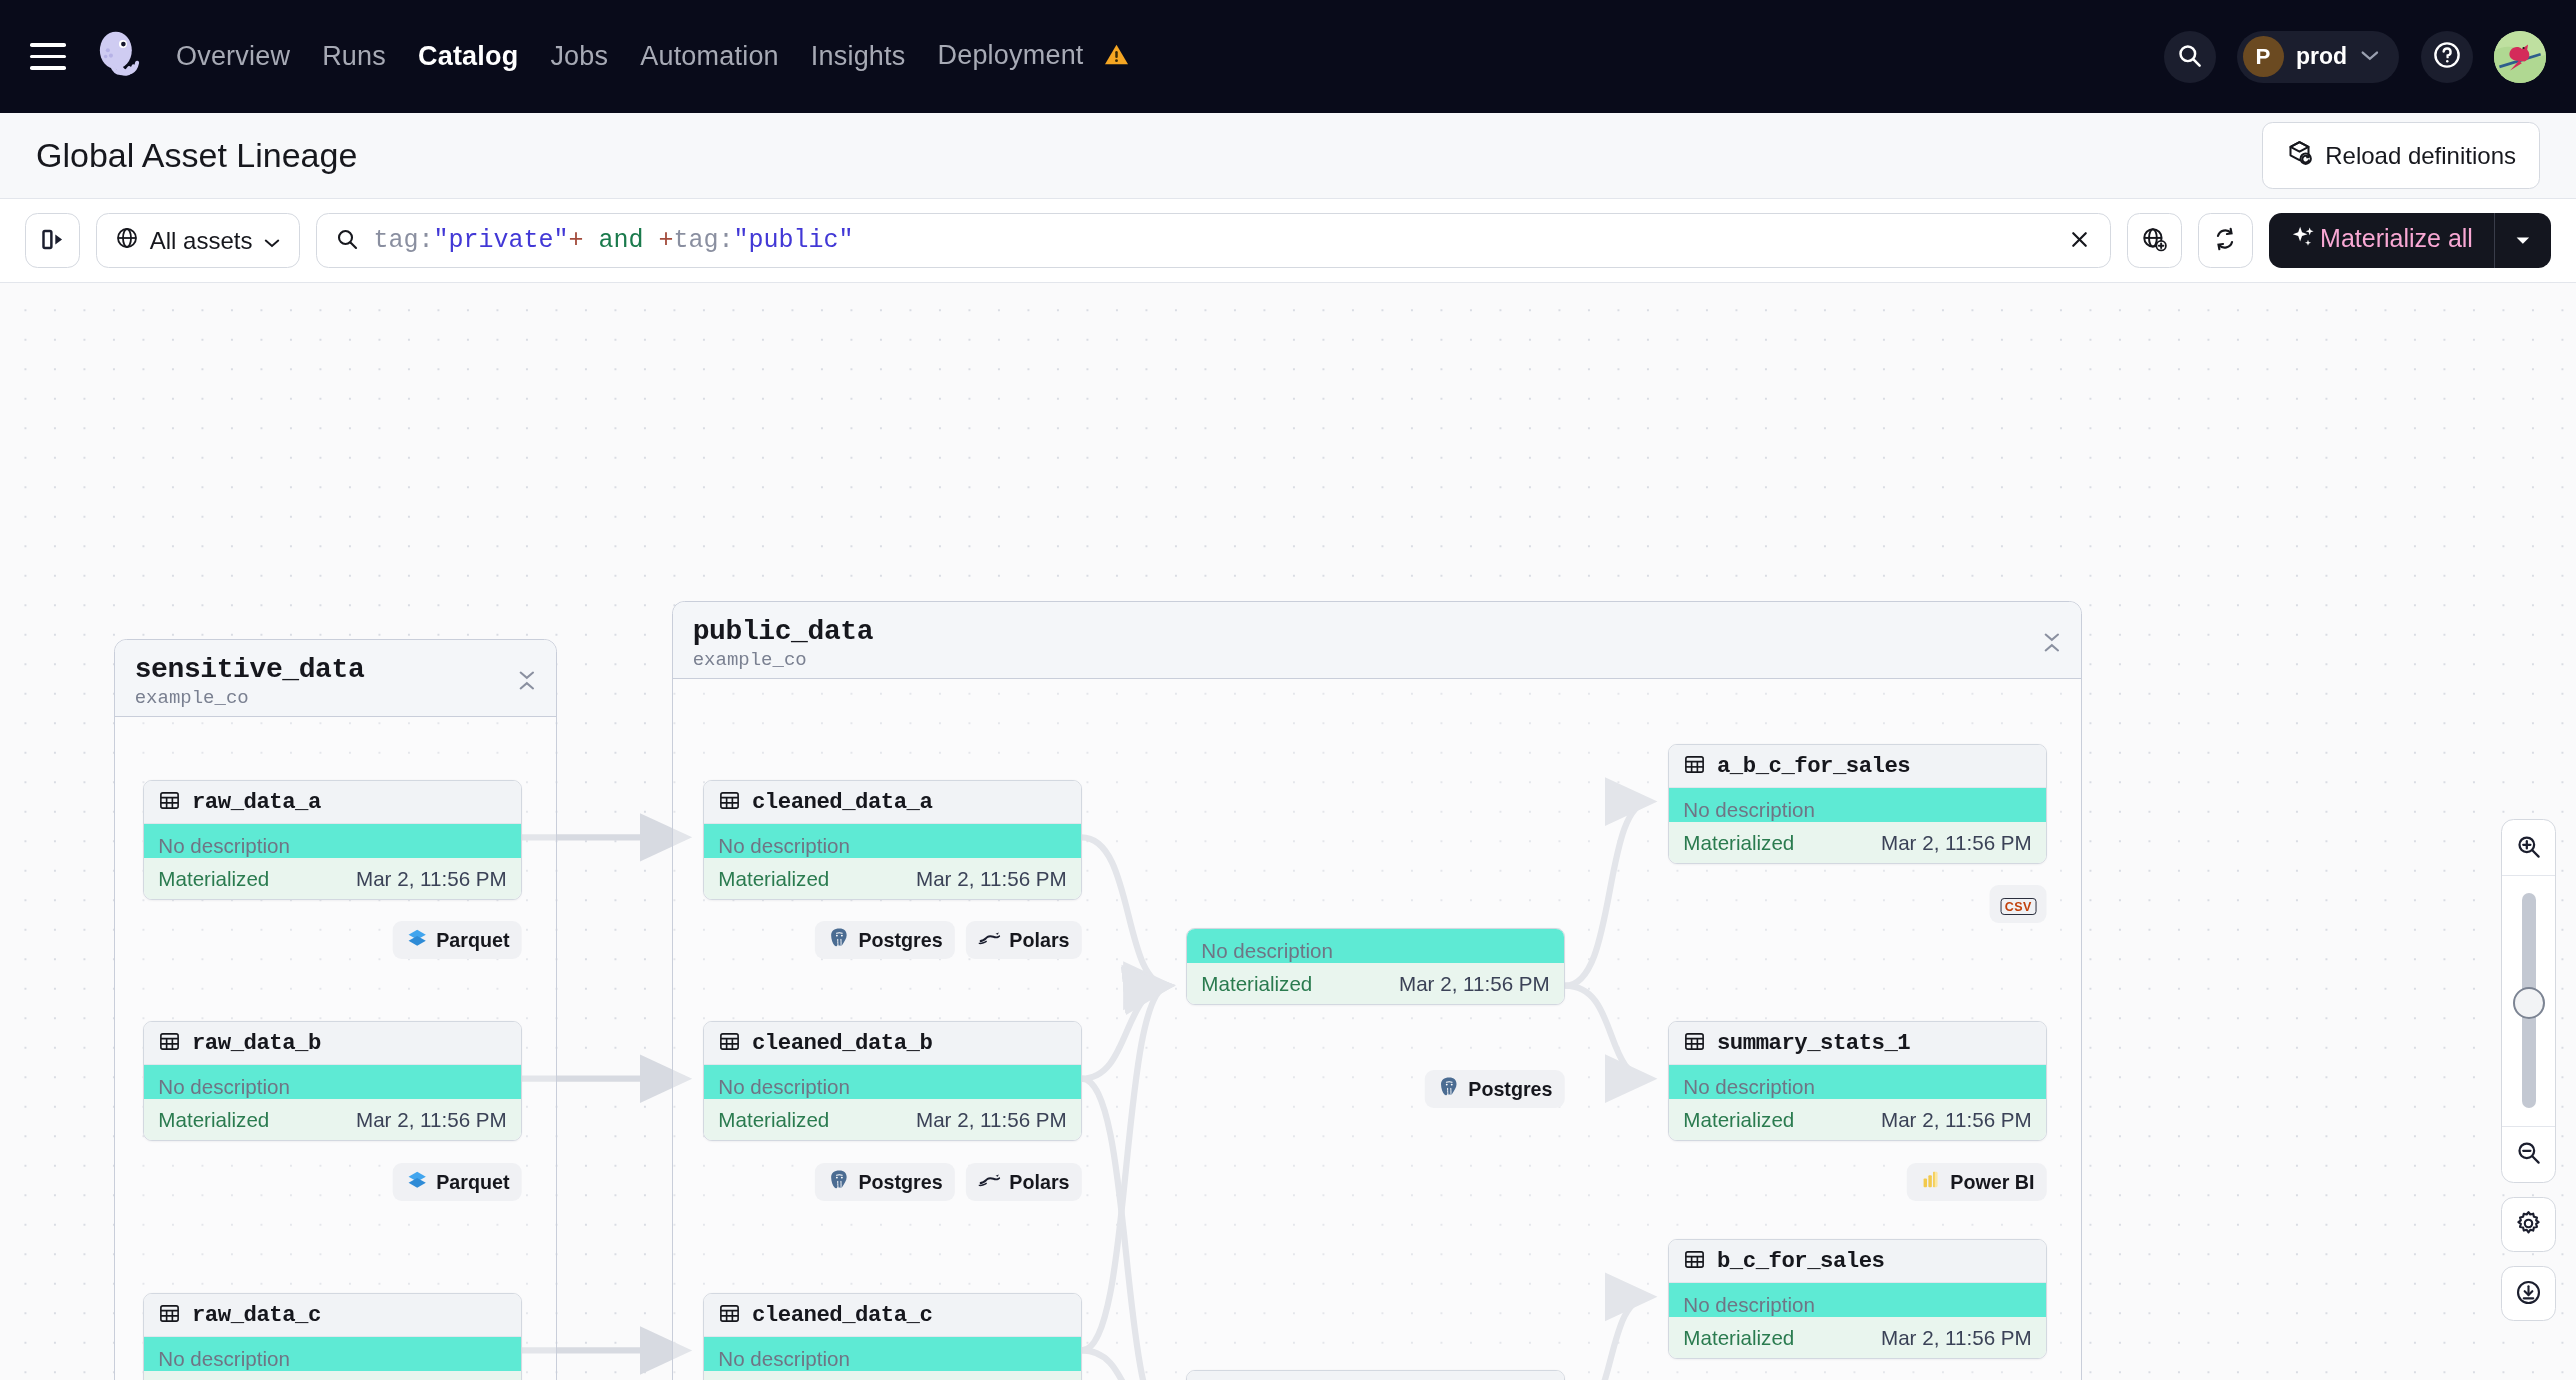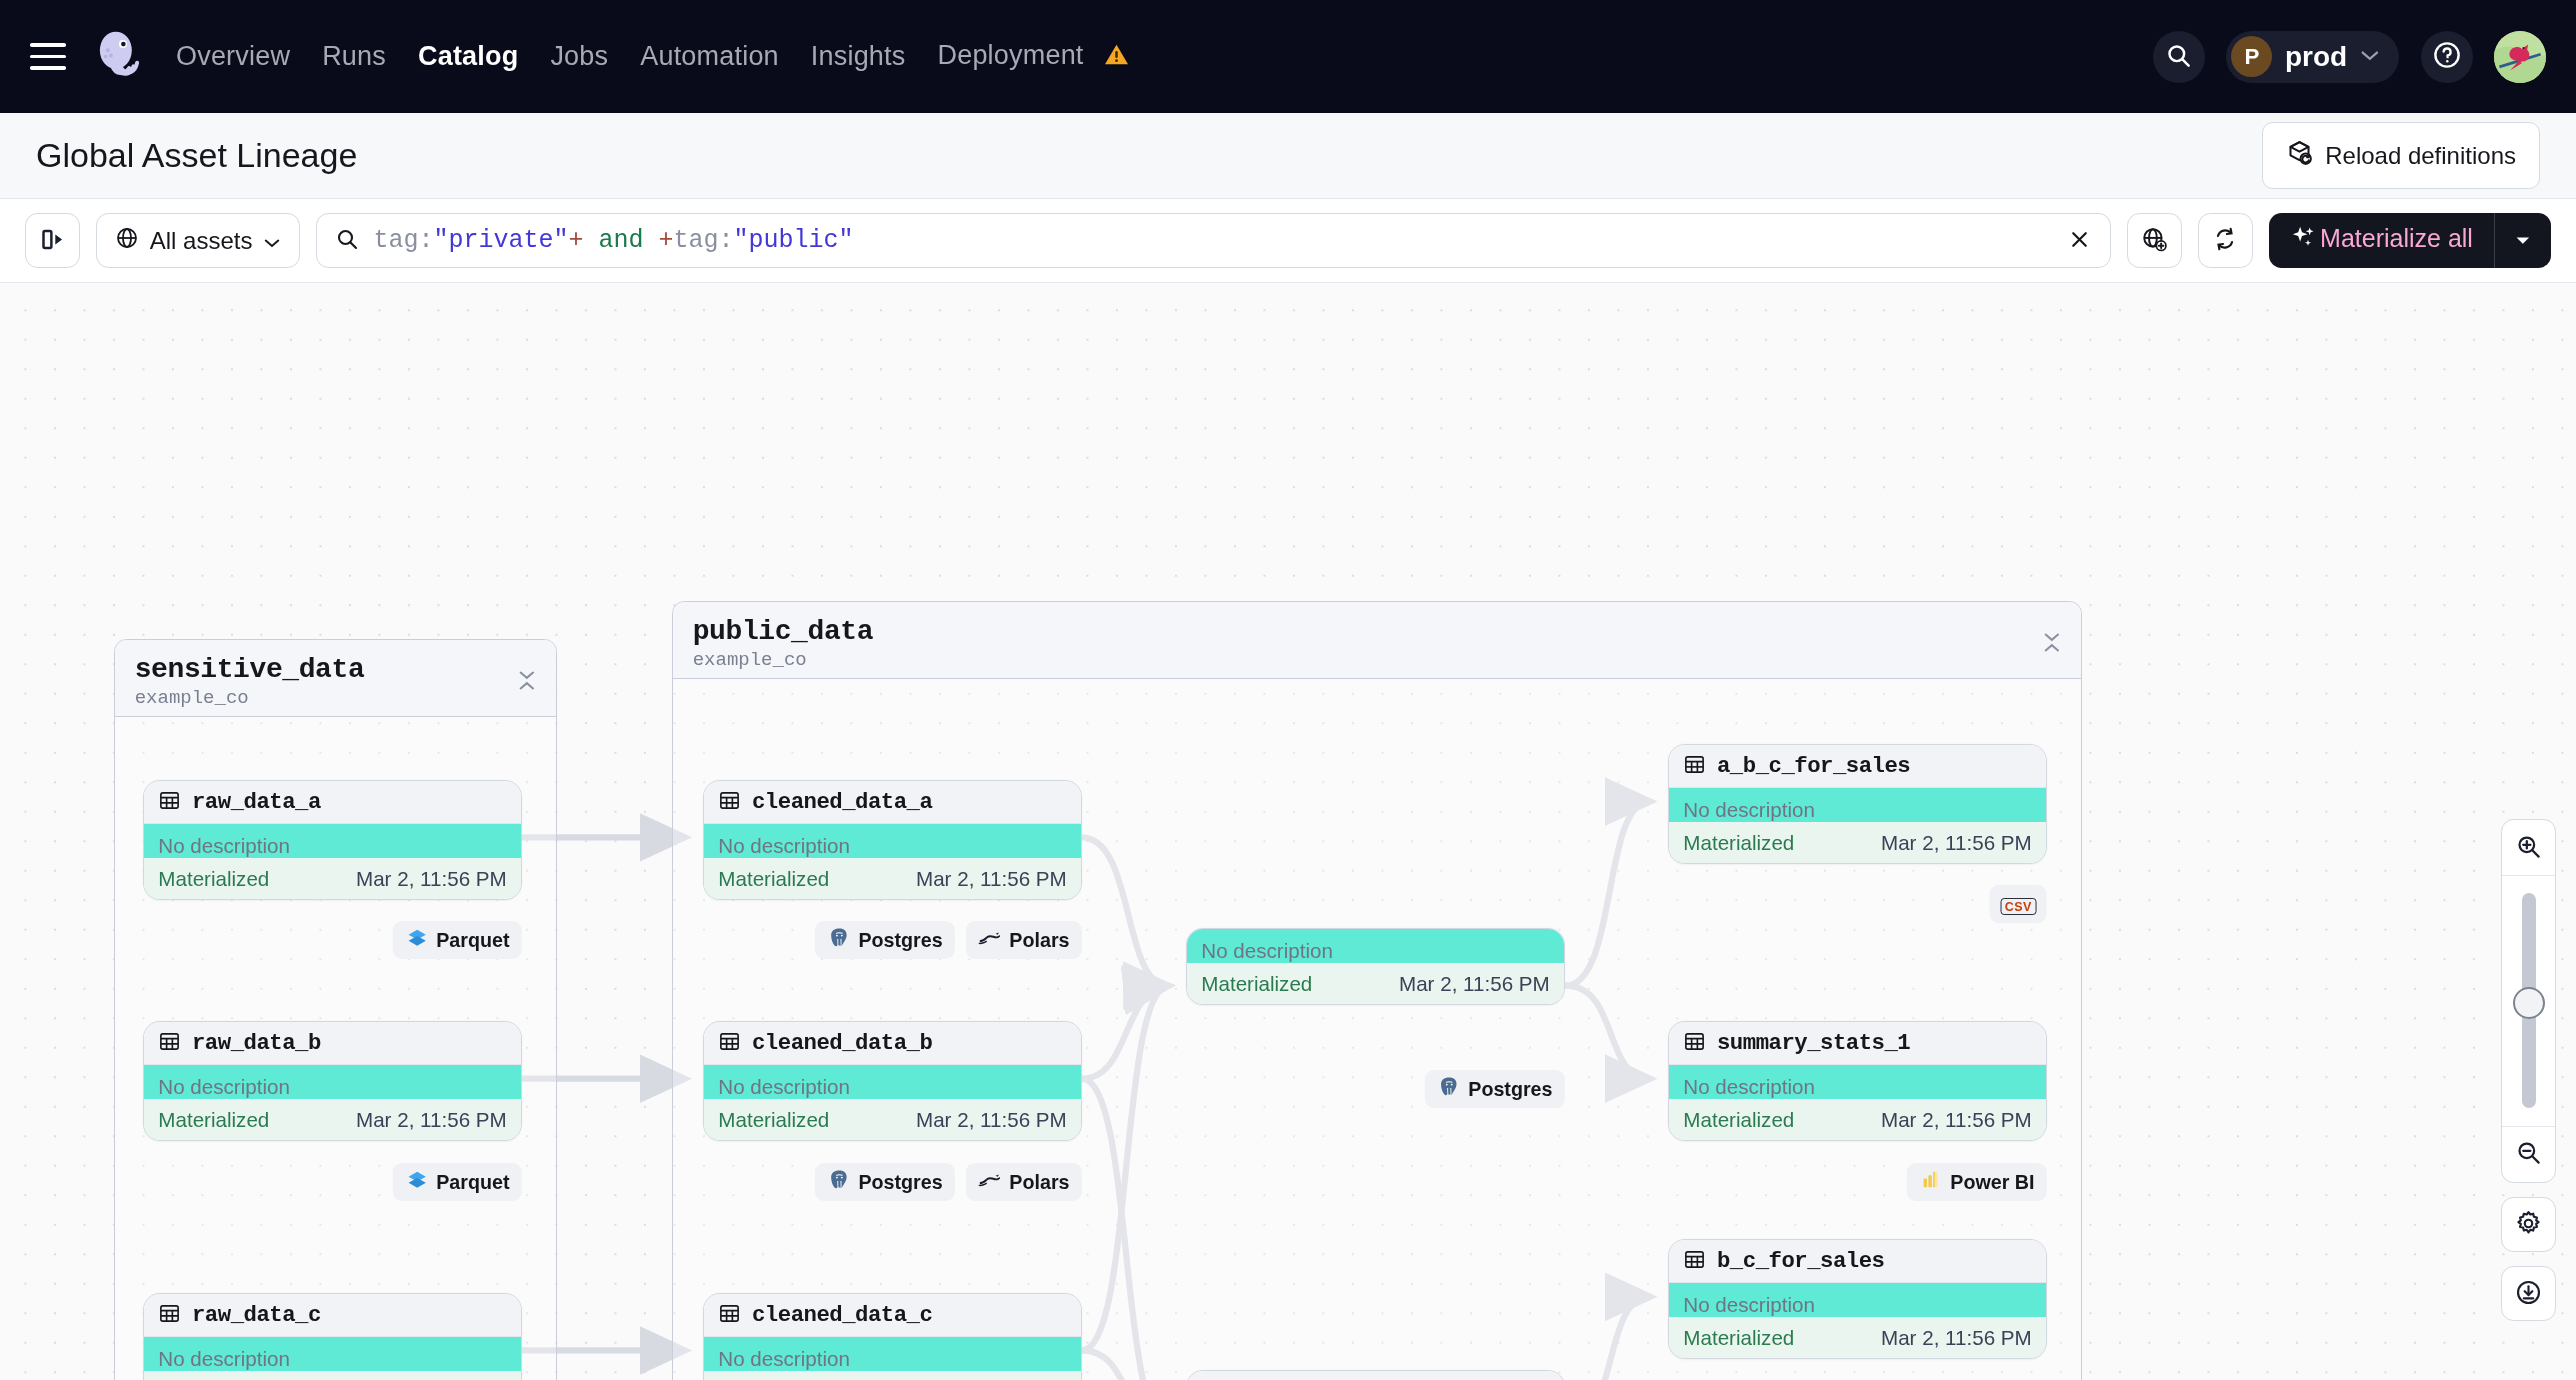--- a/index.html
+++ b/index.html
@@ -34,21 +34,21 @@
     display:flex; align-items:center; justify-content:center; cursor:pointer;
   }
   .deploy-pill {
     height:52px; border-radius:26px; background:#1B1E2E; display:flex; align-items:center;
     padding: 0 19.7px 0 5.4px; gap: 12.5px; cursor:pointer;
   }
   .deploy-avatar {
     width:41px;height:41px;border-radius:50%;background:#6B4A21;color:#fff;
     display:flex;align-items:center;justify-content:center;font-size:22.3px;font-weight:700;
   }
-  .deploy-name { color:#fff; font-size:28px; font-weight:700; }
+  .deploy-name { color:#fff; font-size:23px; font-weight:700; }
   .user-avatar {
     width:52px;height:52px;border-radius:50%; overflow:hidden; cursor:pointer;
     background: radial-gradient(circle at 35% 35%, #CDE8B4, #A9D488);
     display:flex;align-items:center;justify-content:center;
   }
 
   
   #titlebar {
     height: 86px; background:#F7F8FA; border-bottom:0.9px solid #E3E6EC;
     display:flex; align-items:center; padding: 0 36px;
@@ -107,21 +107,21 @@
   }
   .group-head {
     background:#F4F6F9; border-bottom:0.9px solid #C9CEDA; border-radius:11.6px 11.6px 0 0;
     padding: 14.3px 19.7px 12.5px 19.7px; position:relative; height: 77px;
   }
   .group-name { font-size:28px; font-weight:700; color:#16171D; letter-spacing:-0.4px; }
   .group-sub { font-size:19px; color:#7A8091; margin-top:1.8px; }
   .group-collapse { position:absolute; right:19.7px; top:29px; cursor:pointer; }
 
   .node {
-    position:absolute; width:379px; border:0.9px solid #D3D8E0; border-radius:17px;
+    position:absolute; width:379px; border:0.9px solid #D3D8E0; border-radius:9px;
     background:#ffffff; box-shadow: 0 0.9px 1.8px rgba(16,24,40,.05); cursor:pointer;
     overflow:hidden;
   }
   .node-head {
     background:#F1F3F6; border-bottom:0.9px solid #E2E6EC;
     display:flex; align-items:center; gap:10.7px; padding: 8px 14.3px; height:43px;
   }
   .node-title { font-size:22.3px; font-weight:700; color:#16171D; letter-spacing:-0.5px; white-space:nowrap; }
   .node-desc { padding: 9.8px 14.3px; font-size:20.6px; color:#6F7585; background:#5eead4; height:34px;}
   .node-status {

